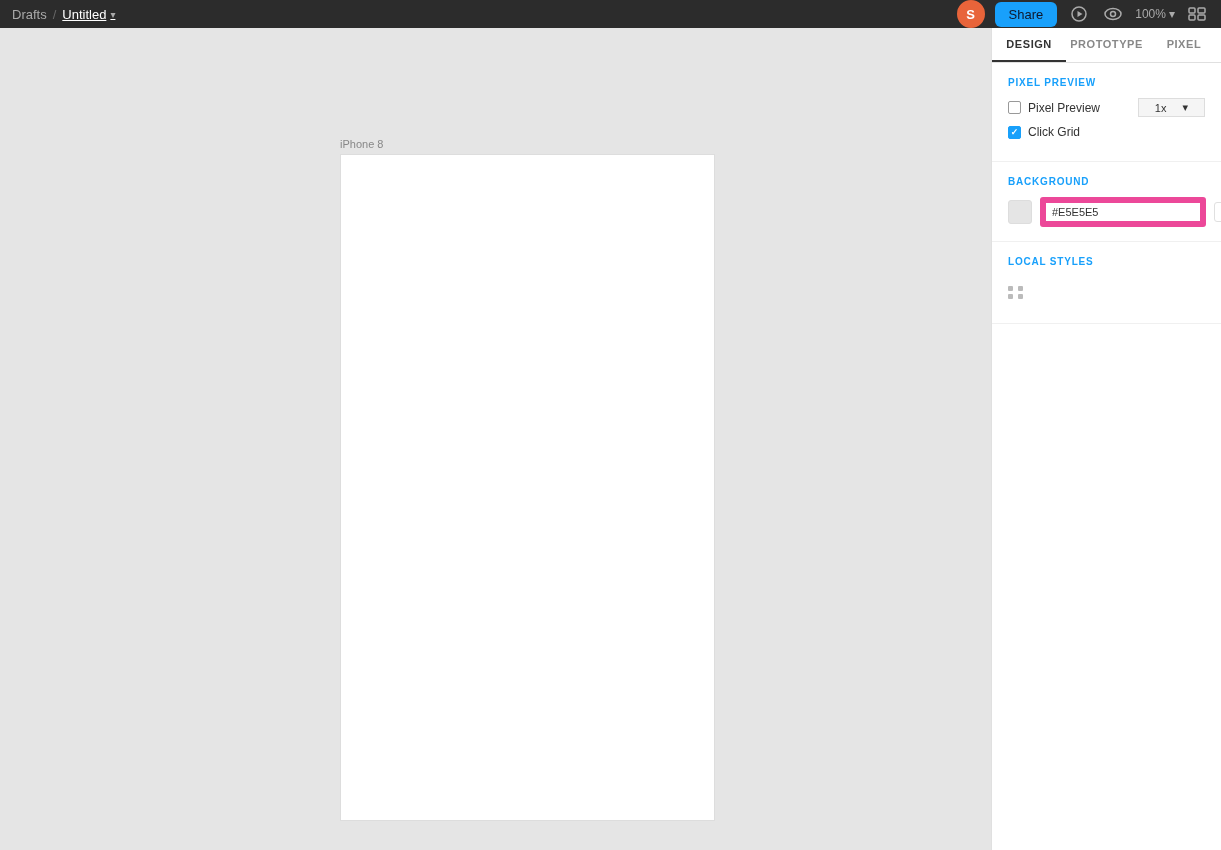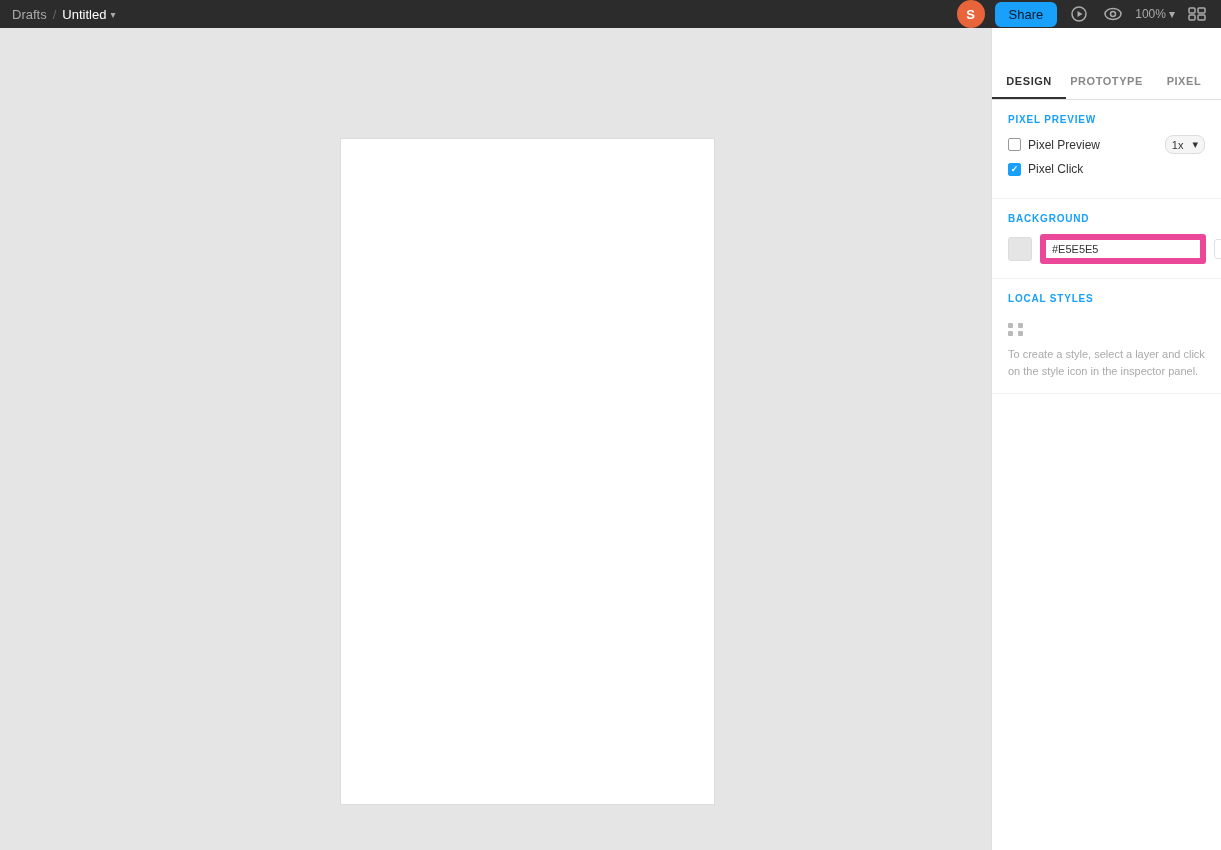--- a/index.html
+++ b/index.html
@@ -23,20 +23,21 @@
       font-size: 13px;
     }
     .topbar-left .separator { color: #666; }
     .topbar-title {
       color: #fff;
       font-size: 13px;
       font-weight: 500;
       display: flex;
       align-items: center;
       gap: 4px;
+      text-decoration: underline;
     }
     .topbar-title .chevron { font-size: 10px; color: #aaa; }
     .topbar-right {
       display: flex;
       align-items: center;
       gap: 10px;
     }
     .avatar {
       width: 28px; height: 28px;
       border-radius: 50%;
@@ -118,21 +119,20 @@
       flex-direction: column;
       overflow-y: auto;
       flex-shrink: 0;
     }
 
     
     .panel-tabs {
       display: flex;
       border-bottom: 1px solid #e0e0e0;
       padding: 0 0;
-      margin-top: 37px;
     }
     .panel-tab {
       flex: 1;
       padding: 10px 4px;
       font-size: 11px;
       font-weight: 600;
       letter-spacing: 0.05em;
       text-align: center;
       cursor: pointer;
       color: #888;
@@ -189,26 +189,26 @@
       font-size: 9px;
       font-weight: bold;
     }
     .cb-label {
       font-size: 12px;
       color: #333;
     }
     .dropdown-small {
       background: #f5f5f5;
       border: 1px solid #ddd;
-      border-radius: 8px;
-      padding: 2px 6px;
-      font-size: 11px;
-      color: #333;
-      cursor: pointer;
-      display: flex; align-items: center; gap: 9px;
+      border-radius: 0;
+      padding: 2px 16px;
+      font-size: 11px;
+      color: #333;
+      cursor: pointer;
+      display: flex; align-items: center; gap: 16px;
     }
 
     
     .bg-row {
       display: flex;
       align-items: center;
       gap: 8px;
     }
     .color-swatch {
       width: 24px; height: 24px;
@@ -303,20 +303,21 @@
         <rect x="10" y="8" width="7" height="5" rx="1" stroke="#aaa" stroke-width="1.5"></rect>
       </svg>
     </button>
   </div>
 </div>
 
 <div class="main-layout">
 
   <div class="canvas-area">
     <div class="frame-wrapper">
+      <div class="frame-label">iPhone 8</div>
       <div class="frame-canvas"></div>
     </div>
   </div>
 
   <div class="right-panel">
 
     <div class="panel-tabs">
       <div class="panel-tab active">DESIGN</div>
       <div class="panel-tab">PROTOTYPE</div>
       <div class="panel-tab">PIXEL</div>
@@ -332,21 +333,21 @@
         </div>
         <div class="dropdown-small">
           <span>1x</span>
           <span>▾</span>
         </div>
       </div>
 
       <div class="checkbox-row">
         <div class="checkbox-left">
           <div class="cb checked"></div>
-          <span class="cb-label">Pixel Click</span>
+          <span class="cb-label">Click Grid</span>
         </div>
       </div>
     </div>
 
     <div class="panel-section">
       <div class="section-title accent">BACKGROUND</div>
 
       <div class="bg-row">
         <div class="color-swatch"></div>
         <input class="color-input" type="text" value="#E5E5E5" style="">
@@ -358,21 +359,17 @@
     <div class="panel-section">
       <div class="section-title accent">LOCAL STYLES</div>
 
       <div style="display:inline-grid;grid-template-columns:1fr 1fr;gap:3px;width:16px;margin-bottom:10px;">
         <span style="width:5px;height:5px;background:#bbb;border-radius:1px;display:block;"></span>
         <span style="width:5px;height:5px;background:#bbb;border-radius:1px;display:block;"></span>
         <span style="width:5px;height:5px;background:#bbb;border-radius:1px;display:block;"></span>
         <span style="width:5px;height:5px;background:#bbb;border-radius:1px;display:block;"></span>
       </div>
 
-      <p class="styles-hint">
-        <span>To create a style, select a layer and click</span><br>
-        <span>on the style icon in the inspector panel.</span>
-      </p>
     </div>
 
 
   </div>
 </div>
 
 </body></html>

